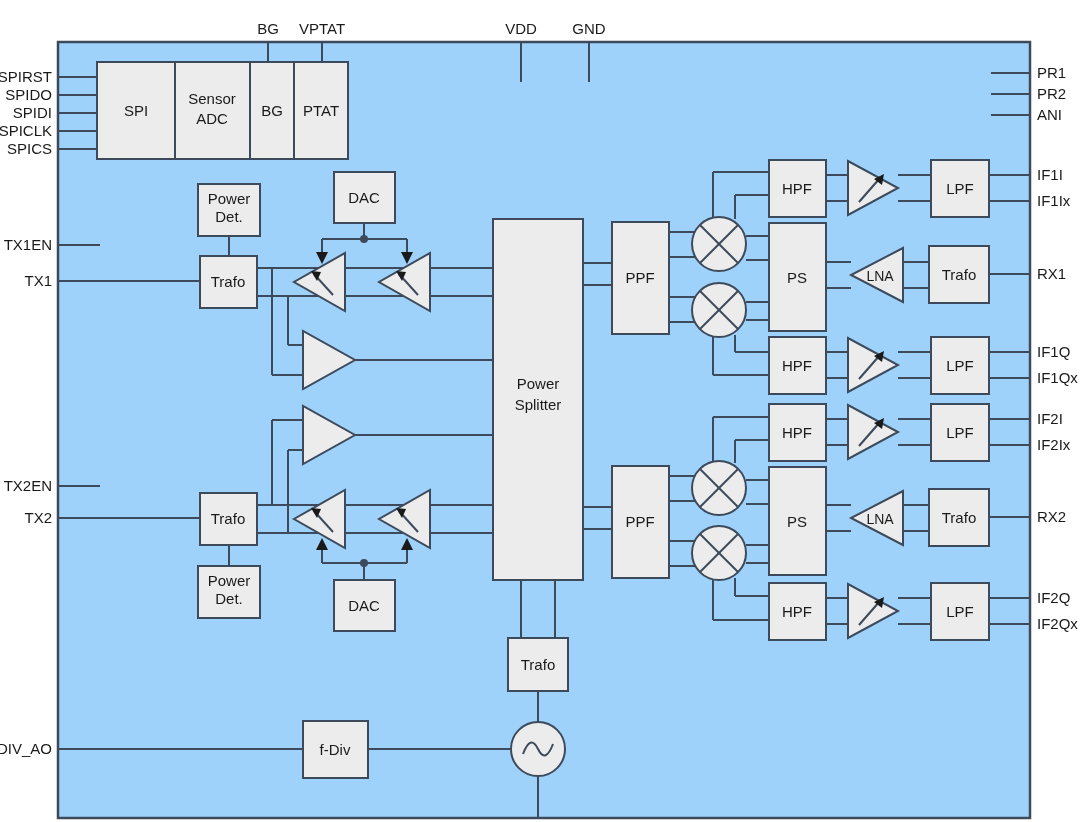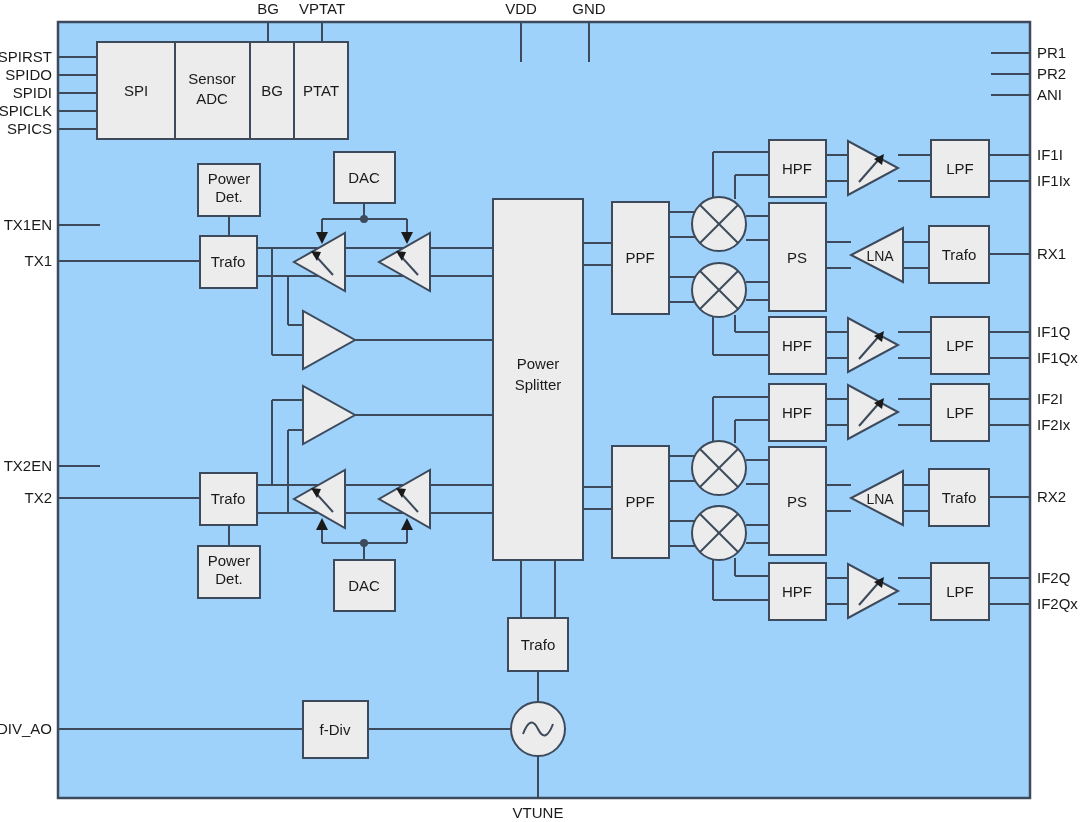--- a/index.html
+++ b/index.html
@@ -1,18 +1,18 @@
 <!DOCTYPE html>
 <html><head>
 <meta charset="utf-8">
 <style>
   html,body{margin:0;padding:0;background:#ffffff;}
   body{width:1080px;height:822px;overflow:hidden;
        font-family:"Liberation Sans","DejaVu Sans",sans-serif;}
-  #stage{position:relative;width:1080px;height:588px;}
+  #stage{position:relative;width:1080px;height:588px;margin-top:20px;}
   svg#diagram{position:absolute;left:0;top:0;width:1080px;height:822px;display:block;}
   text{font-family:"Liberation Sans","DejaVu Sans",sans-serif;fill:#1a1a1a;}
   .pinlabel{font-size:15px;}
   .blocklabel{font-size:15px;text-anchor:middle;}
   .blk{fill:#ececec;stroke:#3d4a5c;stroke-width:2;}
   .wire{stroke:#3d4a5c;stroke-width:2;fill:none;}
   .chip{fill:#9ed2fb;stroke:#3d4a5c;stroke-width:2.5;}
 </style>
 </head>
 <body>

